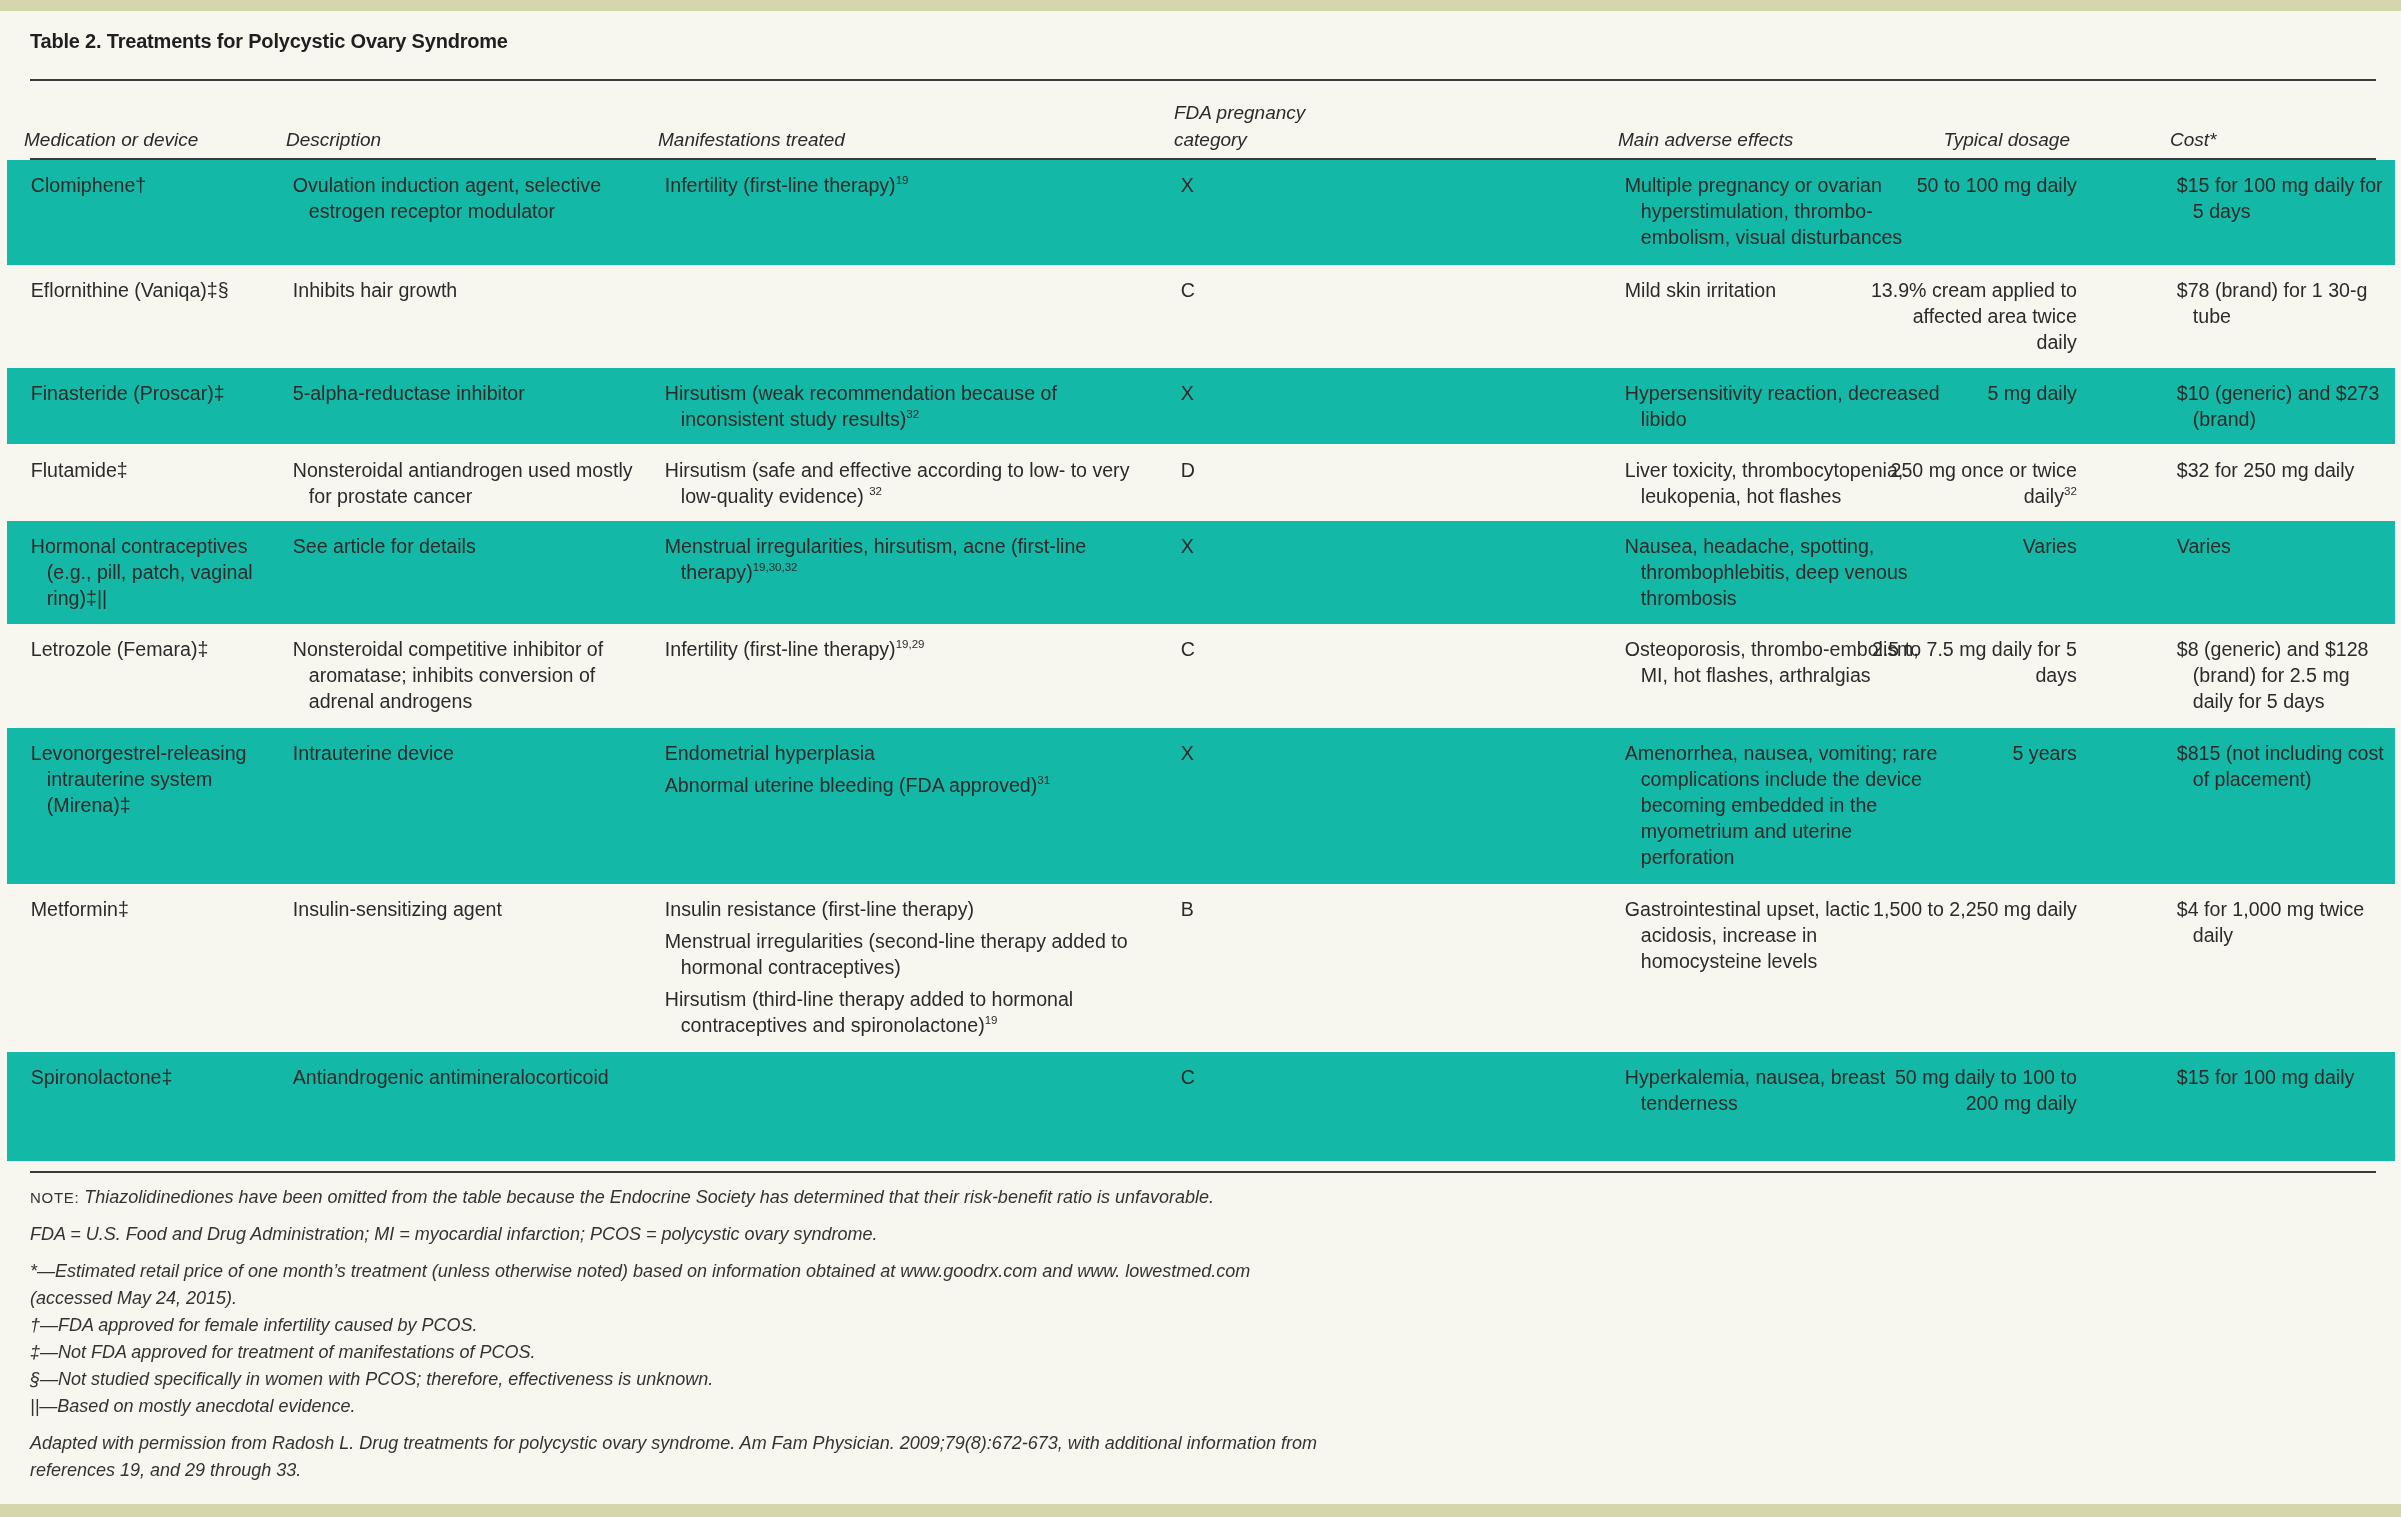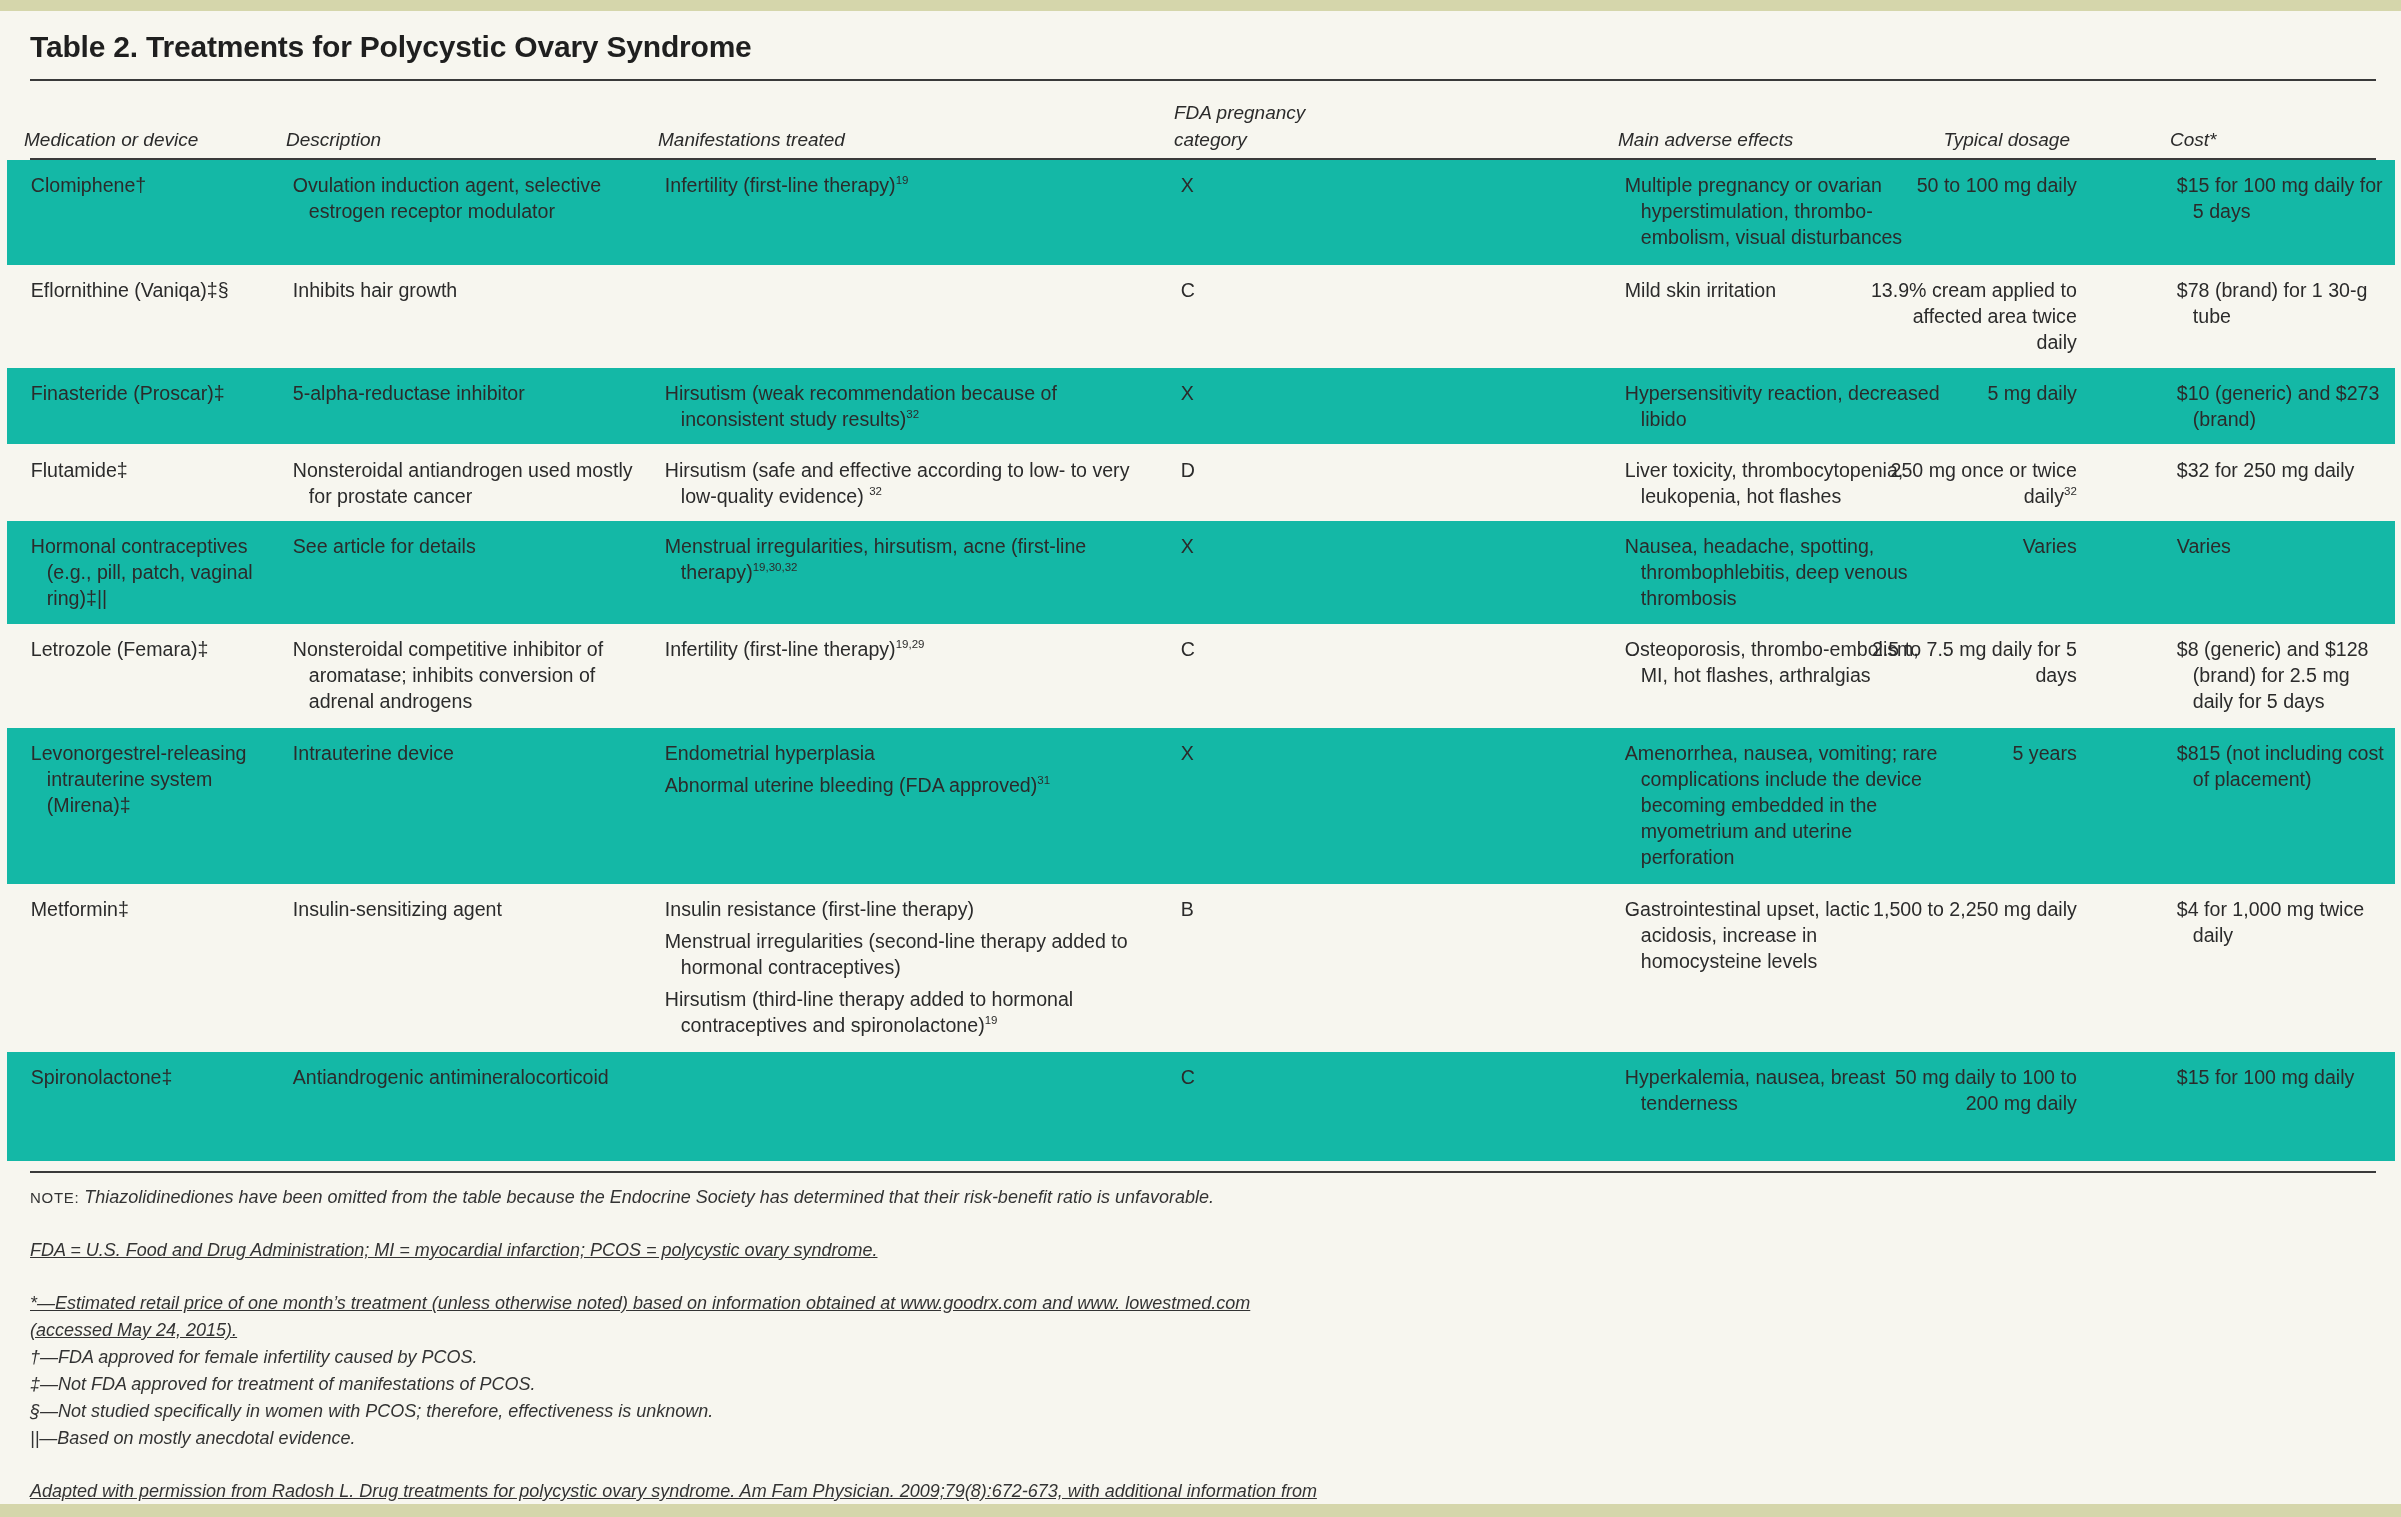--- a/index.html
+++ b/index.html
@@ -7,21 +7,21 @@
     width: 2401px; height: 1517px; overflow: hidden;
     background: #f7f6ef;
     font-family: "Liberation Sans", "DejaVu Sans", sans-serif;
     color: #2b2b2b;
     position: relative;
   }
   .band-top { position: absolute; left: 0; top: 0; width: 2401px; height: 10.8px; background: #d5d6ab; }
   .band-bottom { position: absolute; left: 0; bottom: 0; width: 2401px; height: 13.5px; background: #d5d6ab; }
   .title {
     position: absolute; left: 30px; top: 30px;
-    font-size: 30px; font-weight: bold; color: #1f1f1f; letter-spacing: -0.2px;
+    font-size: 20px; font-weight: bold; color: #1f1f1f; letter-spacing: -0.2px;
   }
   .rule { position: absolute; left: 30px; width: 2346px; height: 2px; background: #3a3a3a; }
   .rule.r1 { top: 79px; }
   .rule.r2 { top: 158px; }
   .rule.r3 { top: 1171px; }
 
   .table {
     position: absolute; left: 0; top: 101px; width: 2401px;
   }
   .thead { position: absolute; left: 0; top: 0; width: 2401px; height: 57px; }
@@ -45,21 +45,21 @@
   .c3 { left: 658px; width: 500px; }
   .c4 { left: 1174px; width: 135px; }
   .c5 { left: 1618px; width: 318px; }
   .c6 { left: 1854px; width: 216px; text-align: right; }
   .c7 { left: 2170px; width: 216px; }
 
   .notes { position: absolute; left: 30px; top: 1184px; width: 2299px; }
   .note {
     font-size: 18px; font-style: italic; color: #333; line-height: 27px; margin: 0;
   }
-  .note.gap { margin-top: 26px; text-decoration: underline; }
+  .note.gap { margin-top: 10px; }
   .note .smallcaps { font-style: normal; font-size: 15px; letter-spacing: 0.7px; }
 </style>
 </head>
 <body>
 
 <div class="band-top"></div>
 
 <div class="title">Table 2. Treatments for Polycystic Ovary Syndrome</div>
 <div class="rule r1"></div>
 

